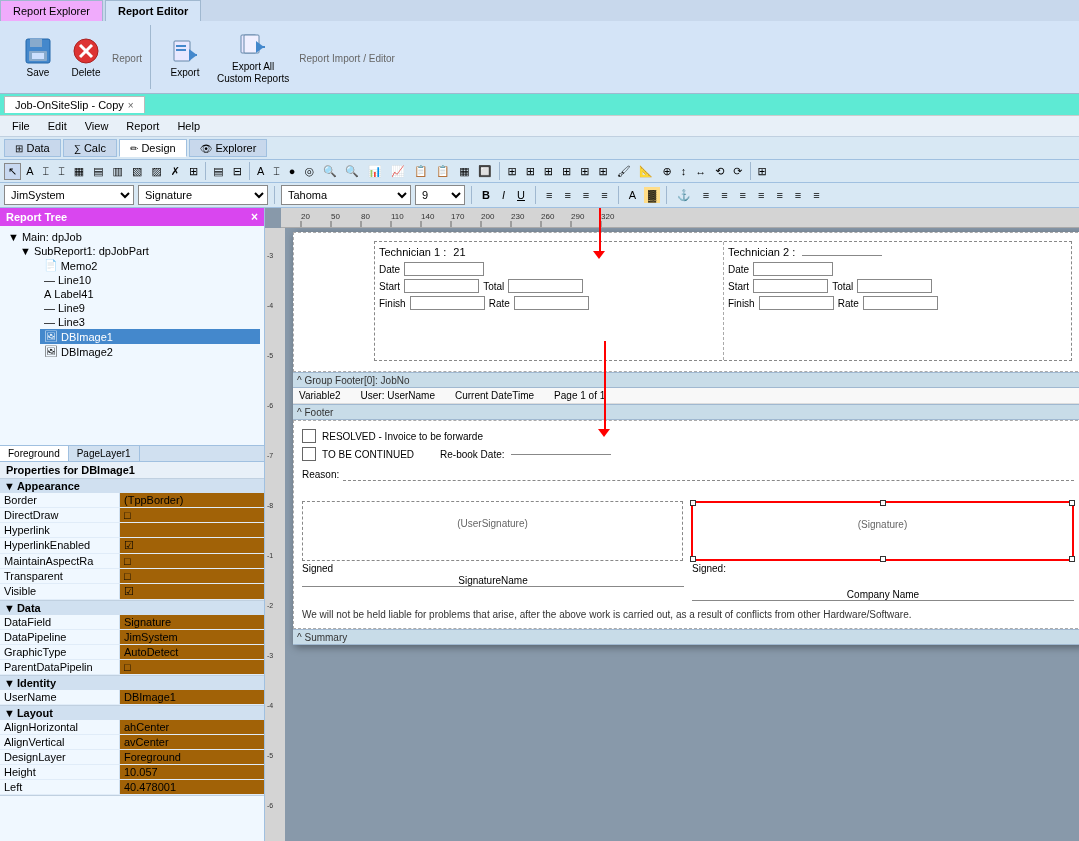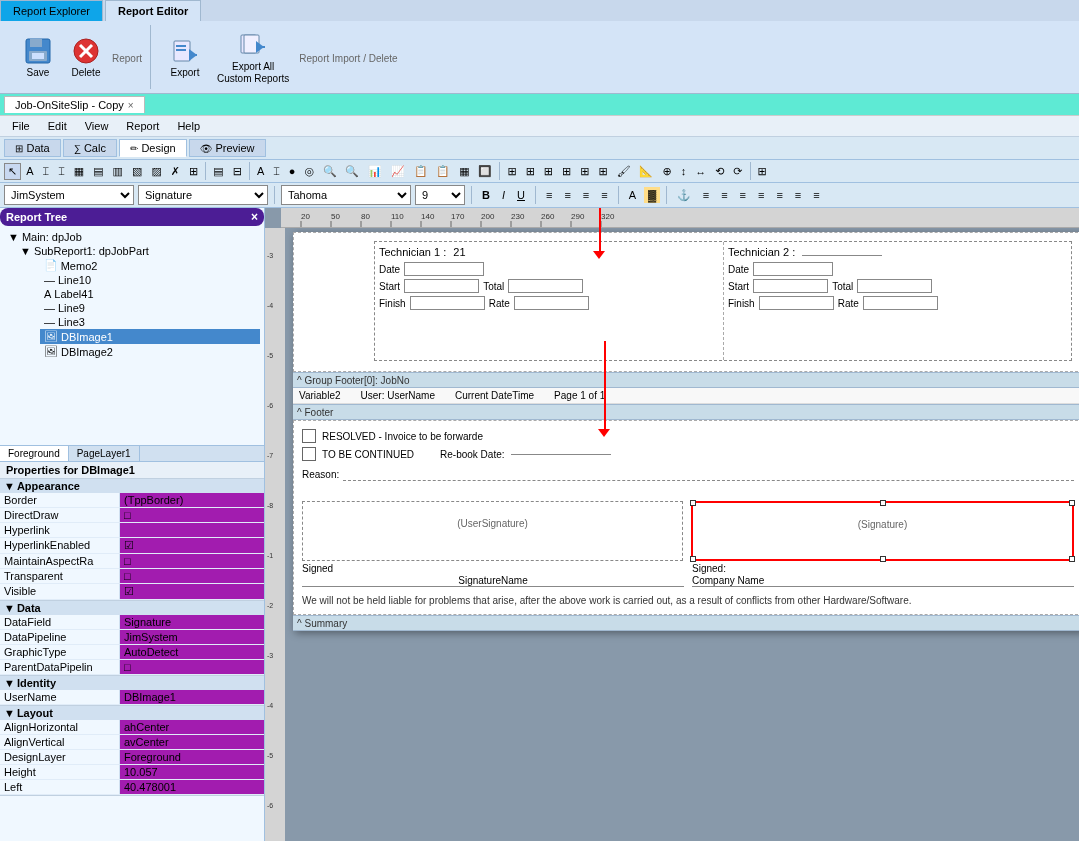--- a/index.html
+++ b/index.html
@@ -3,21 +3,21 @@
   <meta charset="utf-8">
   <style>
     * { box-sizing: border-box; margin: 0; padding: 0; }
     body { font-family: 'Segoe UI', Tahoma, Arial, sans-serif; font-size: 11px; background: #f0f0f0; overflow: hidden; }
 
     
     .ribbon { background: #d4e4f7; border-bottom: 1px solid #a0b8d0; }
     .tabs-bar { display: flex; background: #c8d8ec; }
     .tab { padding: 4px 12px; font-size: 11px; cursor: pointer; border: 1px solid #a0b8d0; border-bottom: none; margin-right: 2px; }
     .tab.active { background: #d4e4f7; font-weight: bold; }
-    .tab.inactive { background: #0ea5e9; }
+    .tab.inactive { background: #f0abfc; }
 
     .ribbon-content { display: flex; align-items: stretch; padding: 4px 8px; gap: 4px; }
     .ribbon-group { display: flex; align-items: center; gap: 4px; padding: 2px 8px; border-right: 1px solid #a0b8d0; }
     .ribbon-group:last-child { border-right: none; }
     .ribbon-btn { display: flex; flex-direction: column; align-items: center; cursor: pointer; padding: 2px 6px; min-width: 40px; }
     .ribbon-icon { width: 32px; height: 32px; display: flex; align-items: center; justify-content: center; font-size: 20px; }
     .ribbon-label { font-size: 10px; text-align: center; line-height: 1.2; }
     .ribbon-group-label { font-size: 10px; color: #666; text-align: center; margin-top: 2px; }
 
     
@@ -42,42 +42,42 @@
     
     .fields-row { background: #d8e8f4; border-bottom: 1px solid #a0c0e0; padding: 2px 4px; display: flex; align-items: center; gap: 4px; }
     .field-select { height: 20px; font-size: 11px; border: 1px solid #888; background: #fff; padding: 0 2px; }
     .field-sep { width: 1px; height: 18px; background: #a0b8d0; margin: 0 2px; }
 
     
     .main-area { display: flex; height: calc(841px - 200px); }
 
     
     .left-panel { width: 265px; min-width: 265px; background: #f0f8ff; border-right: 1px solid #a0c0e0; display: flex; flex-direction: column; overflow: hidden; }
-    .panel-header { background: #4c1d95; color: white; padding: 2px 6px; display: flex; justify-content: space-between; align-items: center; font-weight: bold; font-size: 11px; border-radius: 8px; }
+    .panel-header { background: #d946ef; color: white; padding: 2px 6px; display: flex; justify-content: space-between; align-items: center; font-weight: bold; font-size: 11px; }
     .panel-close { cursor: pointer; font-size: 12px; }
 
     .tree-area { flex: 0 0 220px; overflow-y: auto; border-bottom: 1px solid #a0c0e0; padding: 4px; }
     .tree-item { padding: 1px 4px; cursor: pointer; white-space: nowrap; display: flex; align-items: center; gap: 3px; }
     .tree-item.selected { background: #4488cc; color: white; }
     .tree-indent { margin-left: 12px; }
     .tree-indent3 { margin-left: 36px; }
 
     
     .layer-tabs { display: flex; border-bottom: 1px solid #a0c0e0; background: #d0e0f0; }
     .layer-tab { padding: 2px 8px; font-size: 10px; cursor: pointer; border-right: 1px solid #a0c0e0; }
     .layer-tab.active { background: #fff; }
 
     
     .props-panel { flex: 1; overflow-y: auto; font-size: 11px; }
     .props-title { background: #e8f0f8; padding: 2px 6px; font-weight: bold; border-bottom: 1px solid #c0d0e0; }
     .prop-section { border-bottom: 1px solid #c0d0e0; }
     .prop-section-header { background: #d0e0f0; padding: 1px 4px; font-weight: bold; cursor: pointer; display: flex; align-items: center; gap: 2px; }
     .prop-row { display: flex; border-bottom: 1px solid #e0ecf8; }
     .prop-name { width: 120px; min-width: 120px; padding: 1px 4px; background: #f0f8ff; border-right: 1px solid #d0e0f0; overflow: hidden; }
-    .prop-value { flex: 1; padding: 1px 4px; background: #a21caf; overflow: hidden; }
+    .prop-value { flex: 1; padding: 1px 4px; background: #a16207; overflow: hidden; }
 
     
     .design-area { flex: 1; overflow: auto; background: #8899aa; position: relative; }
     .ruler-top { height: 20px; background: #d4d4d4; border-bottom: 1px solid #aaa; position: sticky; top: 0; z-index: 10; display: flex; align-items: flex-end; }
 
     
     .report-canvas { background: white; width: 790px; position: relative; box-shadow: 2px 2px 8px rgba(0,0,0,0.4); }
     .section-divider { height: 16px; background: #c8dce8; border-top: 1px solid #a0b8d0; border-bottom: 1px solid #a0b8d0; font-size: 10px; color: #333; padding: 1px 4px; display: flex; align-items: center; }
   </style>
 </head>
@@ -132,21 +132,21 @@
           <svg width="28" height="28" viewBox="0 0 28 28">
             <rect x="2" y="4" width="15" height="18" rx="1" fill="#e8e8ff" stroke="#6688aa" stroke-width="1"></rect>
             <rect x="5" y="4" width="15" height="18" rx="1" fill="#f0f0ff" stroke="#6688aa" stroke-width="1"></rect>
             <polygon points="17,10 25,16 17,22" fill="#4488cc"></polygon>
             <line x1="19" y1="16" x2="26" y2="16" stroke="#4488cc" stroke-width="2"></line>
           </svg>
         </div>
         <div class="ribbon-label" style="white-space:pre-line">Export All
 Custom Reports</div>
       </div>
-      <div class="ribbon-group-label">Report Import / Delete</div>
+      <div class="ribbon-group-label">Report Import / Editor</div>
     </div>
   </div>
 </div>
 
 <div class="doc-tab-bar">
   <div class="doc-tab">
     <span>Job-OnSiteSlip - Copy</span>
     <span class="doc-tab-close">×</span>
   </div>
 </div>
@@ -163,21 +163,21 @@
   <div class="subtab">
     <span style="font-size:10px;">⊞</span> <span>Data</span>
   </div>
   <div class="subtab">
     <span style="font-size:10px;">∑</span> <span>Calc</span>
   </div>
   <div class="subtab active">
     <span style="font-size:10px;">✏</span> <span>Design</span>
   </div>
   <div class="subtab">
-    <span style="font-size:10px;">👁</span> <span>Preview</span>
+    <span style="font-size:10px;">👁</span> <span>Explorer</span>
   </div>
 </div>
 
 <div class="toolbar">
   <div class="tb-btn" style="background:#c8d8f0; border:1px solid #888;">↖</div>
   <div class="tb-btn">A</div>
   <div class="tb-btn">⌶</div>
   <div class="tb-btn">⌶</div>
   <div class="tb-btn">▦</div>
   <div class="tb-btn">▤</div>
@@ -571,21 +571,21 @@
               </div>
             </div>
 
             <div style="display:flex; gap:8px; margin-top:2px;">
               <div style="flex:1; font-size:10px;">
                 <span>Signed</span>
                 <div style="border-bottom:1px solid #888; margin-top:1px; text-align:center; font-size:10px;">SignatureName</div>
               </div>
               <div style="flex:1; font-size:10px;">
                 <span>Signed:</span>
-                <div style="border-bottom:1px solid #888; margin-top:1px; font-size:10px;">Company Name</div>
+                <div style="border-bottom:1px solid #888; margin-top:15px; text-align:center; font-size:10px;">Company Name</div>
               </div>
             </div>
 
             <div style="font-size:10px; margin-top:8px; color:#333;">We will not be held liable for problems that arise, after the above work is carried out, as a result of conflicts from other Hardware/Software.</div>
 
             <div style="position:absolute; left:310px; top:-80px; width:2px; height:90px; background:red; z-index:20;"></div>
             <div style="position:absolute; left:304px; top:8px; width:0; height:0; border-left:6px solid transparent; border-right:6px solid transparent; border-top:8px solid red; z-index:20;"></div>
           </div>
 
           <div class="section-divider">^ Summary</div>

